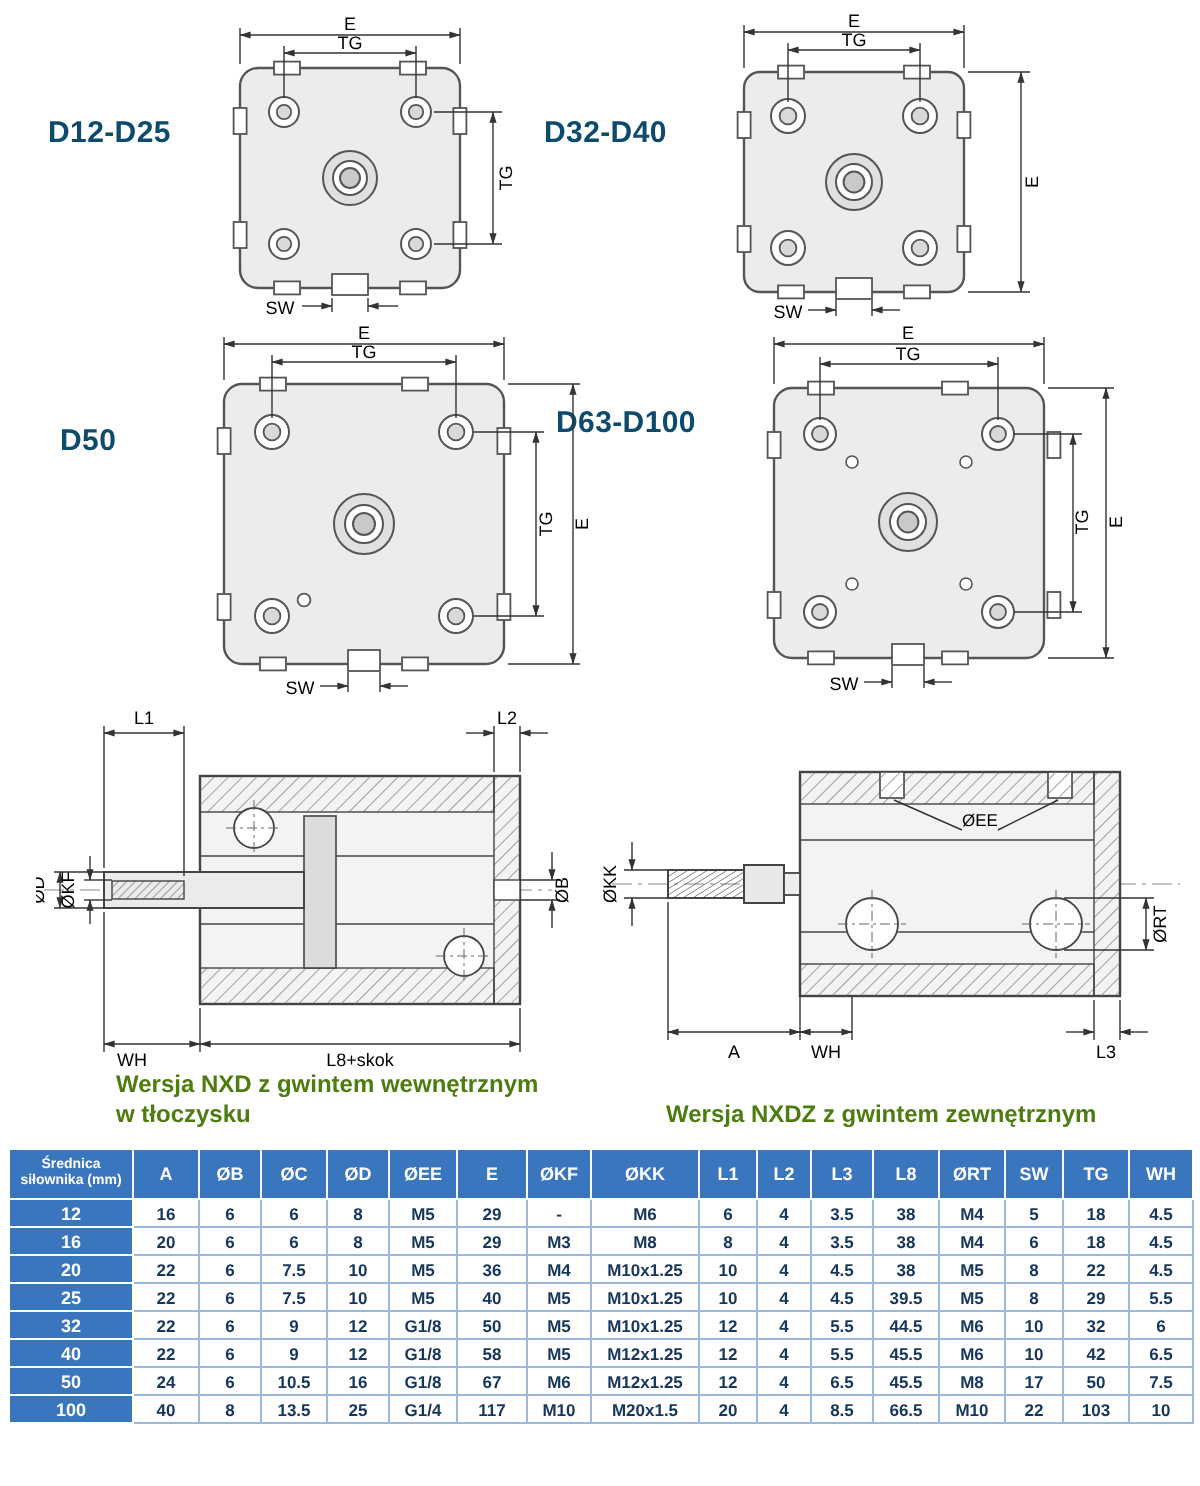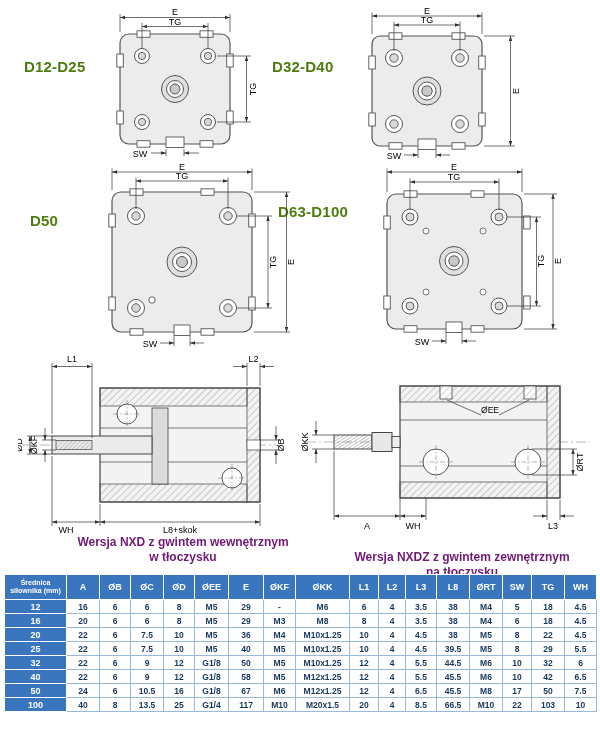--- a/index.html
+++ b/index.html
@@ -1,20 +1,20 @@
 <!DOCTYPE html>
 <html style="--hdr: #3a76bd;"><head>
 <meta charset="utf-8">
 <style>
   *{margin:0;padding:0;box-sizing:border-box}
   html,body{width:600px;height:743px;background:#fff;overflow:hidden}
   body{position:relative;font-family:"Liberation Sans",sans-serif;color:#111}
   .abs{position:absolute}
-  .variant-label{position:absolute;font-weight:bold;font-size:15px;color:#4d7c0f;letter-spacing:.2px}
-  .caption{position:absolute;font-weight:bold;font-size:12px;line-height:1.22;text-align:center;color:#701a75}
+  .variant-label{position:absolute;font-weight:bold;font-size:15px;color:#0c4a6e;letter-spacing:.2px}
+  .caption{position:absolute;font-weight:bold;font-size:12px;line-height:1.22;color:#4d7c0f}
   svg text{font-family:"Liberation Sans",sans-serif}
   table.spec{position:absolute;left:4px;top:574px;width:592px;border-collapse:collapse;table-layout:fixed}
   .spec th,.spec td{border:1px solid #9bb8dd;text-align:center;vertical-align:middle;padding:0;height:14px;font-size:8.5px;overflow:hidden;white-space:nowrap}
   .spec thead th{background:var(--hdr,#3a76bd);color:#fff;font-weight:bold;border:1px solid #fff;height:25px;font-size:9px}
   .spec thead th:first-child{font-size:7px;line-height:1.15;white-space:normal}
   .spec tbody th{background:var(--hdr,#3a76bd);color:#fff;font-weight:bold;border:1px solid #fff;font-size:9px}
   .spec tbody td{background:#fff;color:#16365c;font-weight:bold}
 </style>
 </head>
 <body>
@@ -429,21 +429,20 @@
     <text x="253" y="177">L3</text>
   </g>
 </svg>
 
 <div class="caption" style="left:58px;top:535px;width:250px">
   <div>Wersja NXD z gwintem wewnętrznym</div>
   <div>w tłoczysku</div>
 </div>
 <div class="caption" style="left:333px;top:550px;width:258px">
   <div>Wersja NXDZ z gwintem zewnętrznym</div>
-  <div>na tłoczysku</div>
 </div>
 
 <table class="spec">
   <colgroup>
     <col style="width:62px">
       <col style="width:33px">
       <col style="width:31px">
       <col style="width:33px">
     <col style="width:31px">
       <col style="width:34px">

